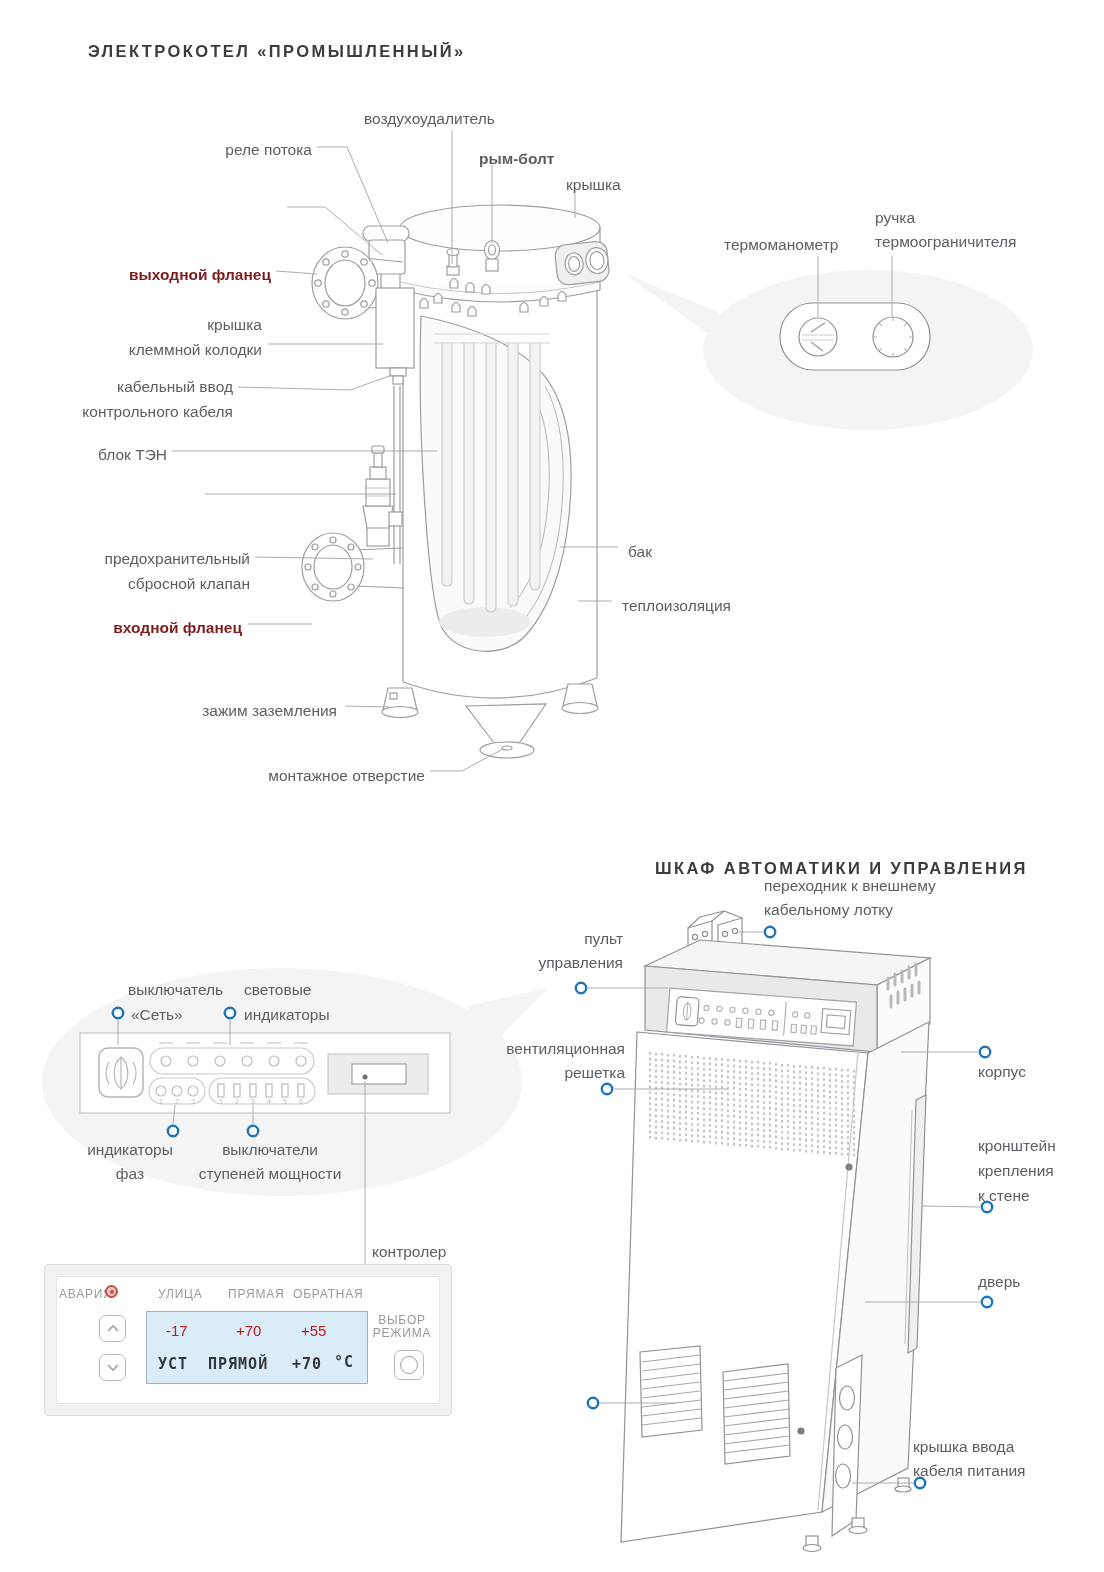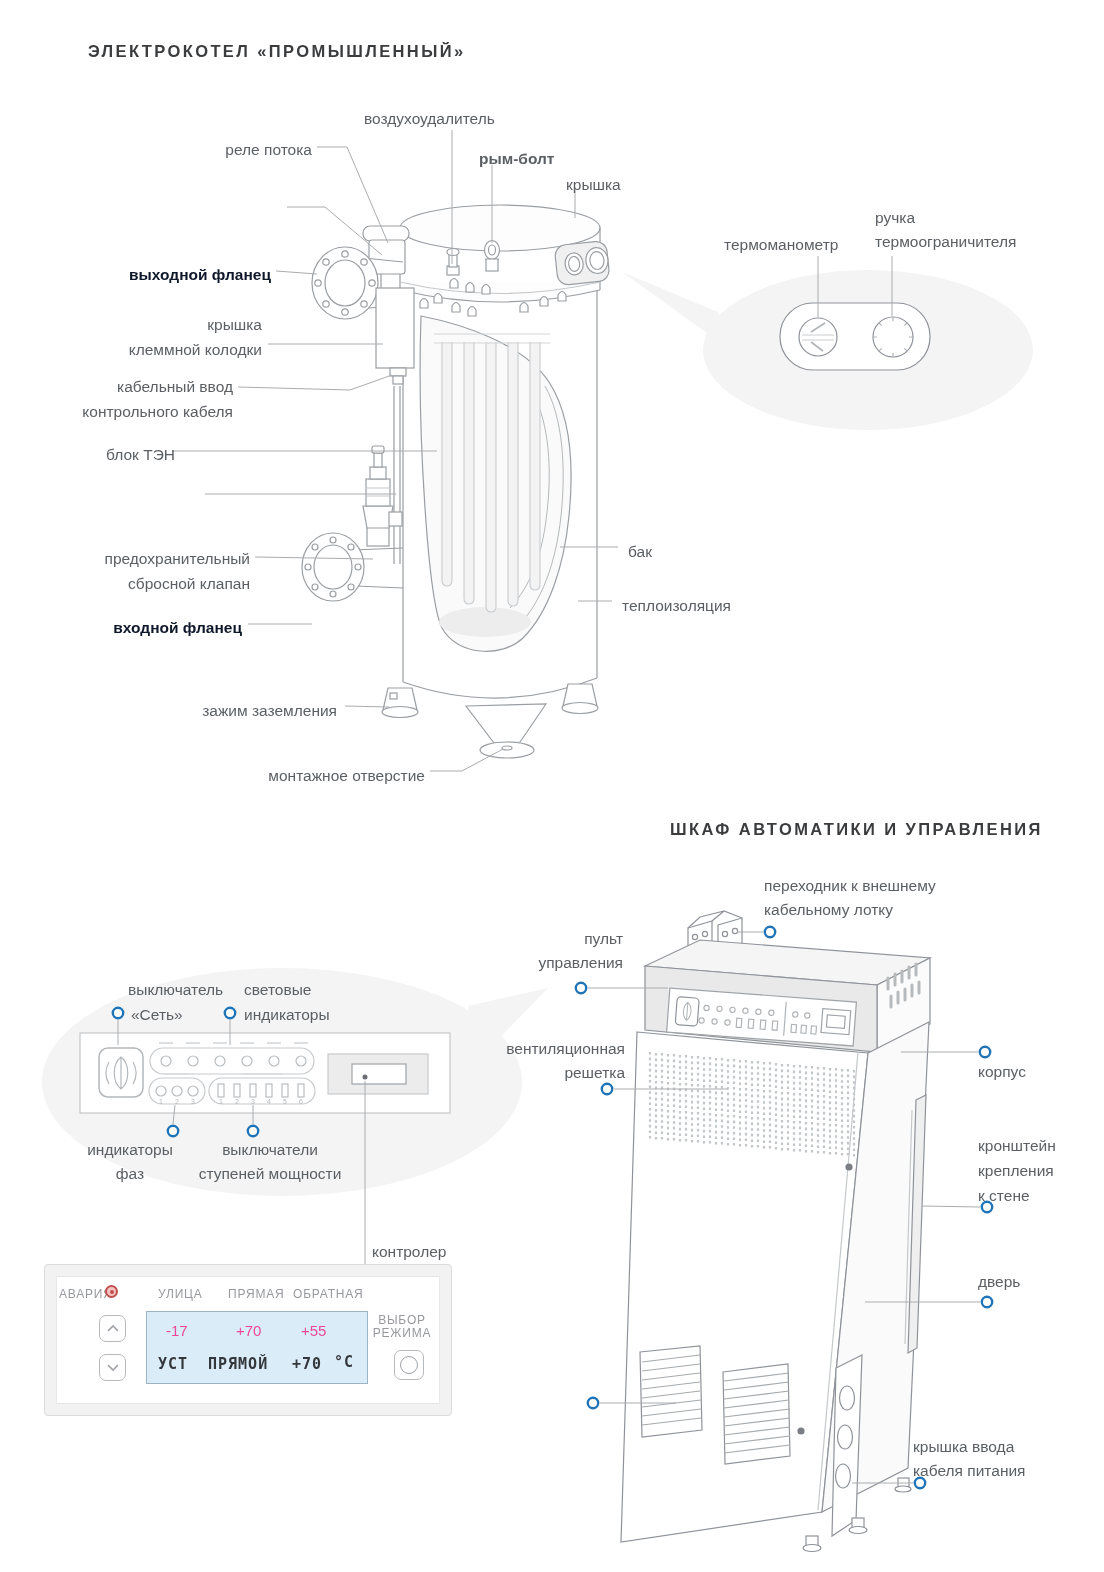--- a/index.html
+++ b/index.html
@@ -4,26 +4,26 @@
 <style>
   html,body{margin:0;padding:0;background:#fff;}
   #stage{position:relative;width:1104px;height:1572px;background:#fff;overflow:hidden;
          font-family:"Liberation Sans",sans-serif;}
   #art{position:absolute;left:0;top:0;}
   .sec-title{position:absolute;font-size:16.5px;font-weight:600;letter-spacing:2.4px;
              color:#3b3c3e;white-space:nowrap;}
   .lbl{position:absolute;font-size:15.5px;line-height:25px;color:#5b5f63;white-space:pre-line;}
   .lbl.r{text-align:right;}
   .lbl.c{text-align:center;}
-  .lbl.b{font-weight:bold;color:#0f172a;}
+  .lbl.b{font-weight:bold;color:#7f1d1d;}
   .lbl.t24{line-height:24px;}
   .tiny{position:absolute;font-size:12px;color:#97999d;letter-spacing:.8px;white-space:pre-line;}
   .tinyc{text-align:center;line-height:13px;}
   .micro{position:absolute;font-size:7px;color:#b6b9bc;width:8px;text-align:center;}
-  .lcd1{position:absolute;font-size:15px;color:#ec4899;}
+  .lcd1{position:absolute;font-size:15px;color:#b91c1c;}
   .lcd2{position:absolute;font-family:"DejaVu Sans Mono",monospace;font-weight:bold;
         font-size:15px;letter-spacing:1px;color:#33373b;}
   .ctrl-outer{position:absolute;left:44px;top:1264px;width:406px;height:150px;background:#f2f2f2;
               border:1px solid #dcdcdc;border-radius:4px;}
   .ctrl-inner{position:absolute;left:56px;top:1276px;width:382px;height:126px;background:#fff;
               border:1px solid #e7e7e7;}
   .sqbtn{position:absolute;border:1.5px solid #b7babd;border-radius:7px;background:#fff;
          display:flex;align-items:center;justify-content:center;box-sizing:border-box;}
   .led{position:absolute;left:105px;top:1285px;width:13px;height:13px;border-radius:50%;
        border:2px solid #c0504d;background:#f3c3c2;box-sizing:border-box;
@@ -363,30 +363,30 @@
     <circle cx="593" cy="1403" r="5.2"></circle>
     <circle cx="920" cy="1483" r="5.2"></circle>
     <circle cx="118" cy="1013" r="5.2"></circle>
     <circle cx="230" cy="1013" r="5.2"></circle>
     <circle cx="173" cy="1131" r="5.2"></circle>
     <circle cx="253" cy="1131" r="5.2"></circle>
   </g>
 </svg>
 
 <div class="sec-title" style="left:88px;top:42px;">ЭЛЕКТРОКОТЕЛ «ПРОМЫШЛЕННЫЙ»</div>
-<div class="sec-title" style="left:655px;top:820px;margin-left:15px;">ШКАФ АВТОМАТИКИ И УПРАВЛЕНИЯ</div>
+<div class="sec-title" style="left:655px;top:859px;">ШКАФ АВТОМАТИКИ И УПРАВЛЕНИЯ</div>
 
 <div class="lbl" style="left:364px;top:106px;">воздухоудалитель</div>
 <div class="lbl r" style="left:112px;top:137px;width:200px;">реле потока</div>
 <div class="lbl r b" style="left:71px;top:262px;width:200px;">выходной фланец</div>
 <div class="lbl r" style="left:62px;top:312px;width:200px;">крышка
 клеммной колодки</div>
 <div class="lbl r" style="left:18px;top:374px;width:215px;">кабельный ввод
 контрольного кабеля</div>
-<div class="lbl r" style="left:0px;top:442px;width:167px;padding-left:8px;">блок ТЭН</div>
+<div class="lbl r" style="left:0px;top:442px;width:167px;">блок ТЭН</div>
 <div class="lbl r" style="left:30px;top:546px;width:220px;">предохранительный
 сбросной клапан</div>
 <div class="lbl r b" style="left:42px;top:615px;width:200px;">входной фланец</div>
 <div class="lbl r" style="left:137px;top:698px;width:200px;">зажим заземления</div>
 <div class="lbl r" style="left:225px;top:763px;width:200px;">монтажное отверстие</div>
 <div class="lbl" style="left:479px;top:146px;font-weight:bold;">рым-болт</div>
 <div class="lbl" style="left:566px;top:172px;">крышка</div>
 <div class="lbl" style="left:628px;top:539px;">бак</div>
 <div class="lbl" style="left:622px;top:593px;">теплоизоляция</div>
 <div class="lbl" style="left:724px;top:232px;">термоманометр</div>

